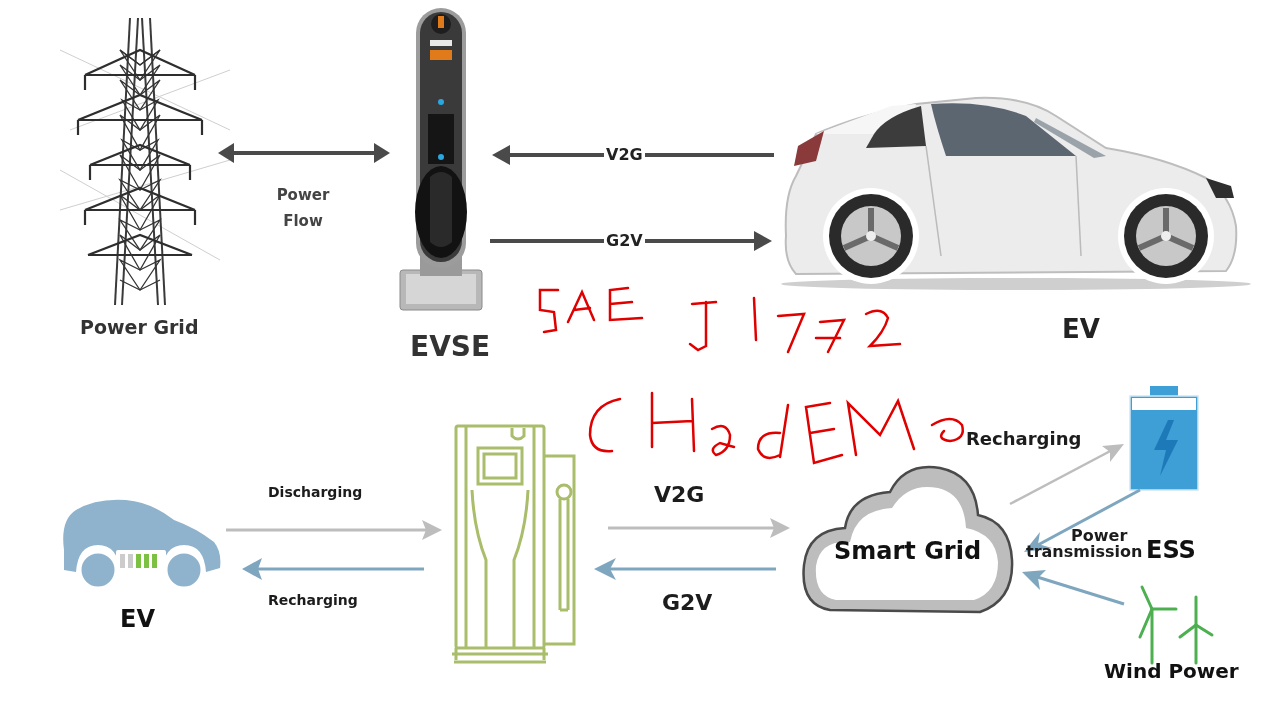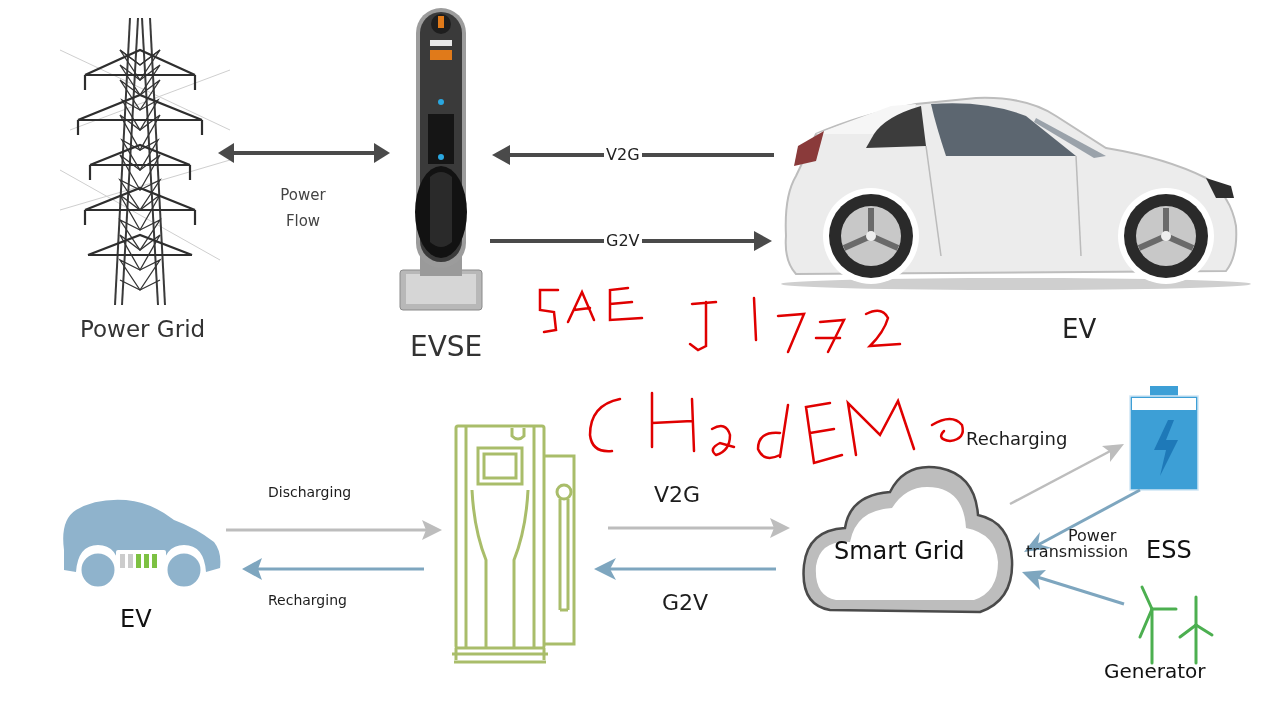--- a/index.html
+++ b/index.html
@@ -1,19 +1,19 @@
 <!DOCTYPE html>
 <html><head>
   <meta charset="utf-8">
   <style>
     html, body { margin: 0; padding: 0; background: #ffffff; }
     body { width: 1280px; height: 720px; position: relative; overflow: hidden; font-family: "DejaVu Sans", "Liberation Sans", sans-serif; }
     .abs { position: absolute; }
-    .lbl { position: absolute; font-weight: normal; color: #2a2a2a; white-space: nowrap; }
-    .lbl-top { font-size: 23px; color: #333; }
+    .lbl { position: absolute; font-weight: bold; color: #2a2a2a; white-space: nowrap; }
+    .lbl-top { font-size: 19px; color: #333; }
     .lbl-small { font-size: 15px; color: #444; text-align: center; line-height: 26px; }
     .lbl-mid { font-size: 16px; color: #222; background: #fff; padding: 0 2px; }
     .lbl-bot { font-size: 14px; color: #1c1c1c; }
     .lbl-big { font-size: 24px; color: #111; }
     .hand { position: absolute; }
     svg { overflow: visible; }
   </style>
 </head>
 <body>
 
@@ -305,14 +305,14 @@
       <line x1="22" y1="44" x2="46" y2="44"></line>
       <line x1="22" y1="44" x2="10" y2="72"></line>
       <line x1="66" y1="60" x2="66" y2="98"></line>
       <line x1="66" y1="60" x2="66" y2="32"></line>
       <line x1="66" y1="60" x2="50" y2="72"></line>
       <line x1="66" y1="60" x2="82" y2="70"></line>
     </g>
   </svg>
 </div>
 <div class="lbl" style="left:1104px; top:656px; font-size:20px; color:#111; text-align:center; line-height:30px;">
-  <div>Generator</div>
+  <div>Wind Power</div>
 </div>
 
 </body></html>

